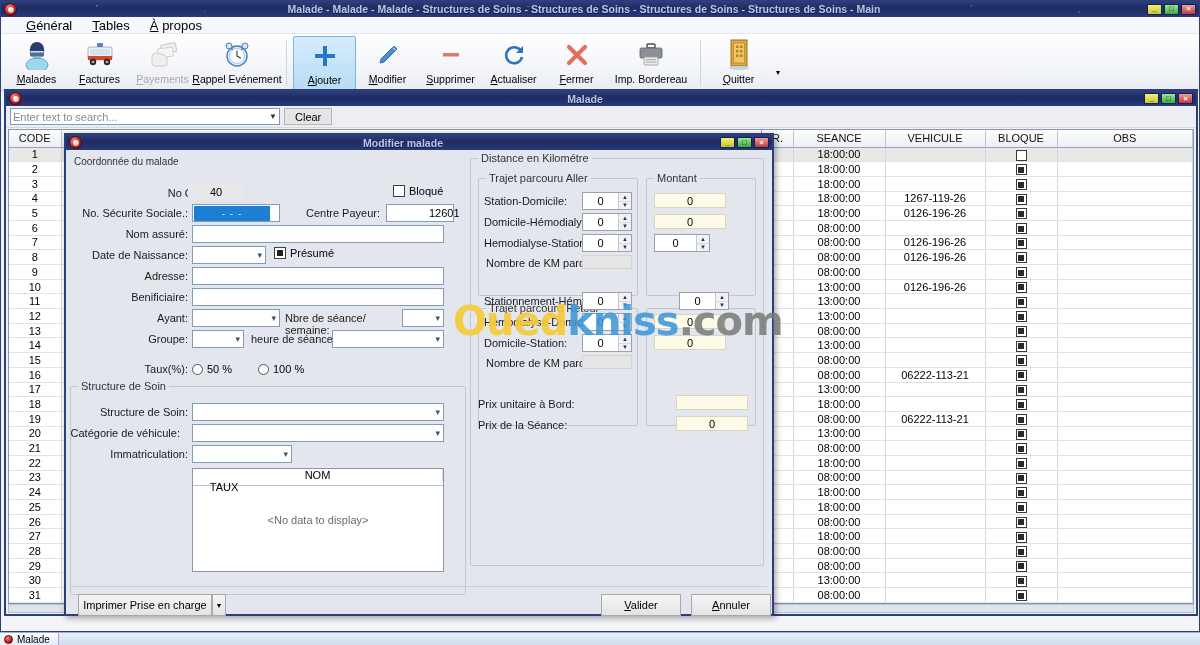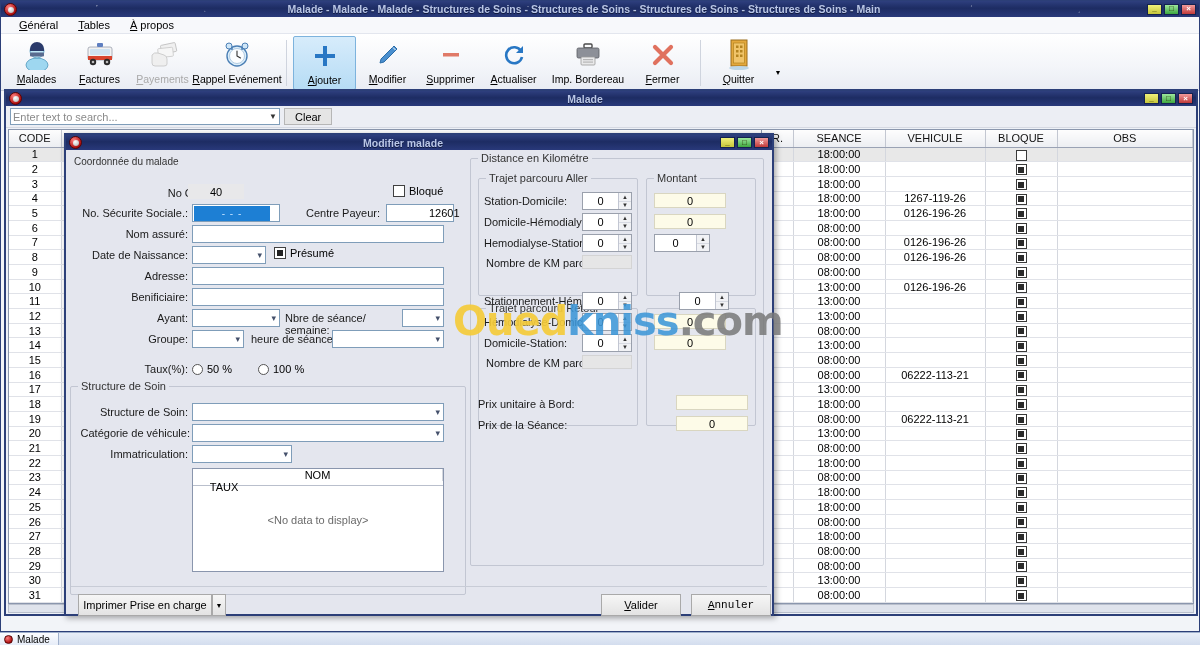--- a/index.html
+++ b/index.html
@@ -72,22 +72,22 @@
     font-size: 8px; line-height: 1; color: #2a2a00; font-weight: bold;
   }
   .wb.min { background: linear-gradient(180deg,#f0f07a,#c6c63a); }
   .wb.max { background: linear-gradient(180deg,#9de89d,#3fa83f); }
   .wb.close { background: linear-gradient(180deg,#f19a9a,#c03a3a); color:#fff; }
 
   
   .menubar {
     height: 17px; background: #f7f8fb;
     border-bottom: 1px solid #e3e6ee;
-    display: flex; align-items: center; padding-left: 16px; gap: 16px;
-    font-size: 11px;
+    display: flex; align-items: center; padding-left: 23px; gap: 16px;
+    font-size: 13px;
   }
   .menubar .mi { cursor: default; padding: 1px 2px; }
   .menubar .mi u { text-decoration: underline; }
 
   
   .toolbar {
     height: 57px; background: linear-gradient(180deg,#ffffff 0%, #f3f5f9 60%, #e9ecf3 100%);
     border-bottom: 1px solid #c6cbd7;
     display: flex; align-items: stretch; padding: 2px 0 0 4px;
     position: relative;
@@ -431,40 +431,40 @@
       <div class="tbtn">
         <div class="glyph">
           <svg width="28" height="28" viewBox="0 0 28 28" class="ic">
             <path d="M21 10 A8 8 0 1 0 22 16" fill="none" stroke="#2877c4" stroke-width="2.6"></path>
             <path d="M23 5 L23 12 L16 12 Z" fill="#2877c4"></path>
           </svg>
         </div>
         <div class="lbl"><u>A</u>ctualiser</div>
       </div>
 
+      <div class="tbtn">
+        <div class="glyph">
+          <svg width="28" height="28" viewBox="0 0 28 28" class="ic">
+            <path d="M6 6 L22 22 M22 6 L6 22" stroke="#e0715e" stroke-width="4.2" stroke-linecap="round"></path>
+          </svg>
+        </div>
+        <div class="lbl"><u>F</u>ermer</div>
+      </div>
+
       <div class="tbtn wide">
         <div class="glyph">
           <svg width="30" height="30" viewBox="0 0 30 30" class="ic">
             <rect x="11" y="4" width="8" height="4" rx="1" fill="none" stroke="#4a4a4a" stroke-width="1.4"></rect>
             <rect x="4" y="8" width="22" height="10" rx="1.5" fill="#8d9098" stroke="#5a5d63" stroke-width="0.8"></rect>
             <rect x="8" y="17" width="14" height="8" rx="1" fill="#e9e9ea" stroke="#9b9b9b" stroke-width="0.8"></rect>
             <rect x="10" y="19" width="10" height="1.2" fill="#b5b5b5"></rect>
             <rect x="10" y="21.5" width="10" height="1.2" fill="#b5b5b5"></rect>
           </svg>
         </div>
         <div class="lbl">Imp. Bordereau</div>
-      </div>
-
-      <div class="tbtn">
-        <div class="glyph">
-          <svg width="28" height="28" viewBox="0 0 28 28" class="ic">
-            <path d="M6 6 L22 22 M22 6 L6 22" stroke="#e0715e" stroke-width="4.2" stroke-linecap="round"></path>
-          </svg>
-        </div>
-        <div class="lbl"><u>F</u>ermer</div>
       </div>
 
       <div class="tbsep"></div>
 
       <div class="tbtn">
         <div class="glyph">
           <svg width="26" height="32" viewBox="0 0 26 32" class="ic">
             <rect x="5" y="1" width="16" height="26" fill="#e3a83c" stroke="#9c6f1d" stroke-width="1"></rect>
             <rect x="7.5" y="4" width="11" height="20" fill="#f0c46a" stroke="#b3831f" stroke-width="0.7"></rect>
             <rect x="10" y="6.5" width="2.5" height="2.5" fill="#b3831f"></rect>
@@ -884,21 +884,21 @@
 
         <div class="group" style="left:4px; top:236px; width:396px; height:209px;">
           <div class="glabel">Structure de Soin</div>
         </div>
 
         <div class="frm-label" style="left:30px; top:256px; width:92px;">Structure de Soin:</div>
         <div class="combo" style="left:126px; top:253px; width:252px;">
           <span class="arr">▾</span>
         </div>
 
-        <div class="frm-label" style="left:14px; top:277px; width:110px;">Catégorie de véhicule:</div>
+        <div class="frm-label" style="left:4px; top:277px; width:110px;">Catégorie de véhicule:</div>
         <div class="combo" style="left:126px; top:274px; width:252px;">
           <span class="arr">▾</span>
         </div>
 
         <div class="frm-label" style="left:22px; top:298px; width:100px;">Immatriculation:</div>
         <div class="combo" style="left:126px; top:295px; width:100px;">
           <span class="arr">▾</span>
         </div>
 
         <div class="nodata-grid" style="left:126px; top:318px; width:252px; height:104px;">
@@ -1012,21 +1012,21 @@
         <div class="inp cream-empty" style="left:610px; top:245px; width:72px; height:15px;"></div>
 
         <div class="frm-label-l" style="left:412px; top:269px;">Prix de la Séance:</div>
         <div class="inp cream" style="left:610px; top:266px; width:72px; height:15px;">0</div>
 
         <div class="dlg-footer-sep" style="left:404px; right:5px; top:436px;"></div>
 
         <div class="btn" style="left:535px; top:444px; width:80px;">
             <span><u>V</u>alider</span>
           </div>
-        <div class="btn" style="left:625px; top:444px; width:80px;font-family:Liberation Mono, monospace;">
+        <div class="btn" style="left:625px; top:444px; width:80px;">
             <span><u>A</u>nnuler</span>
           </div>
       </div>
     </div>
 
     <div class="watermark">
       <span class="w1">Oued</span><span class="w2">kniss</span><span class="w3">.com</span>
     </div>
 
   </div>

